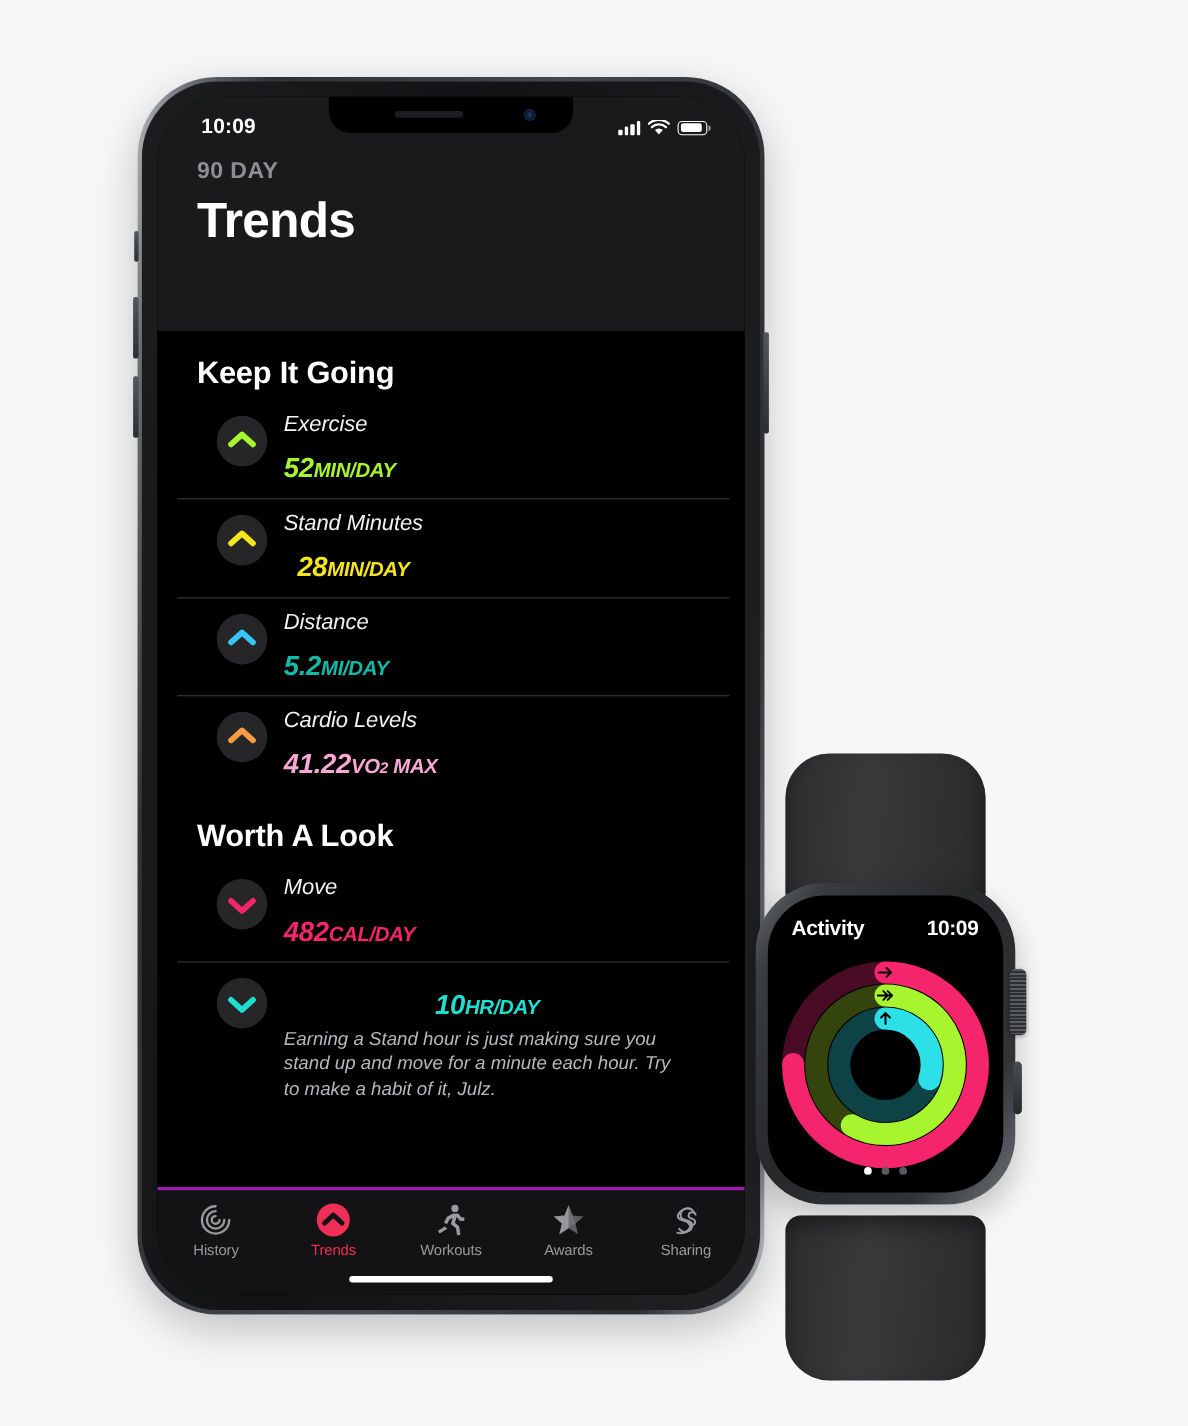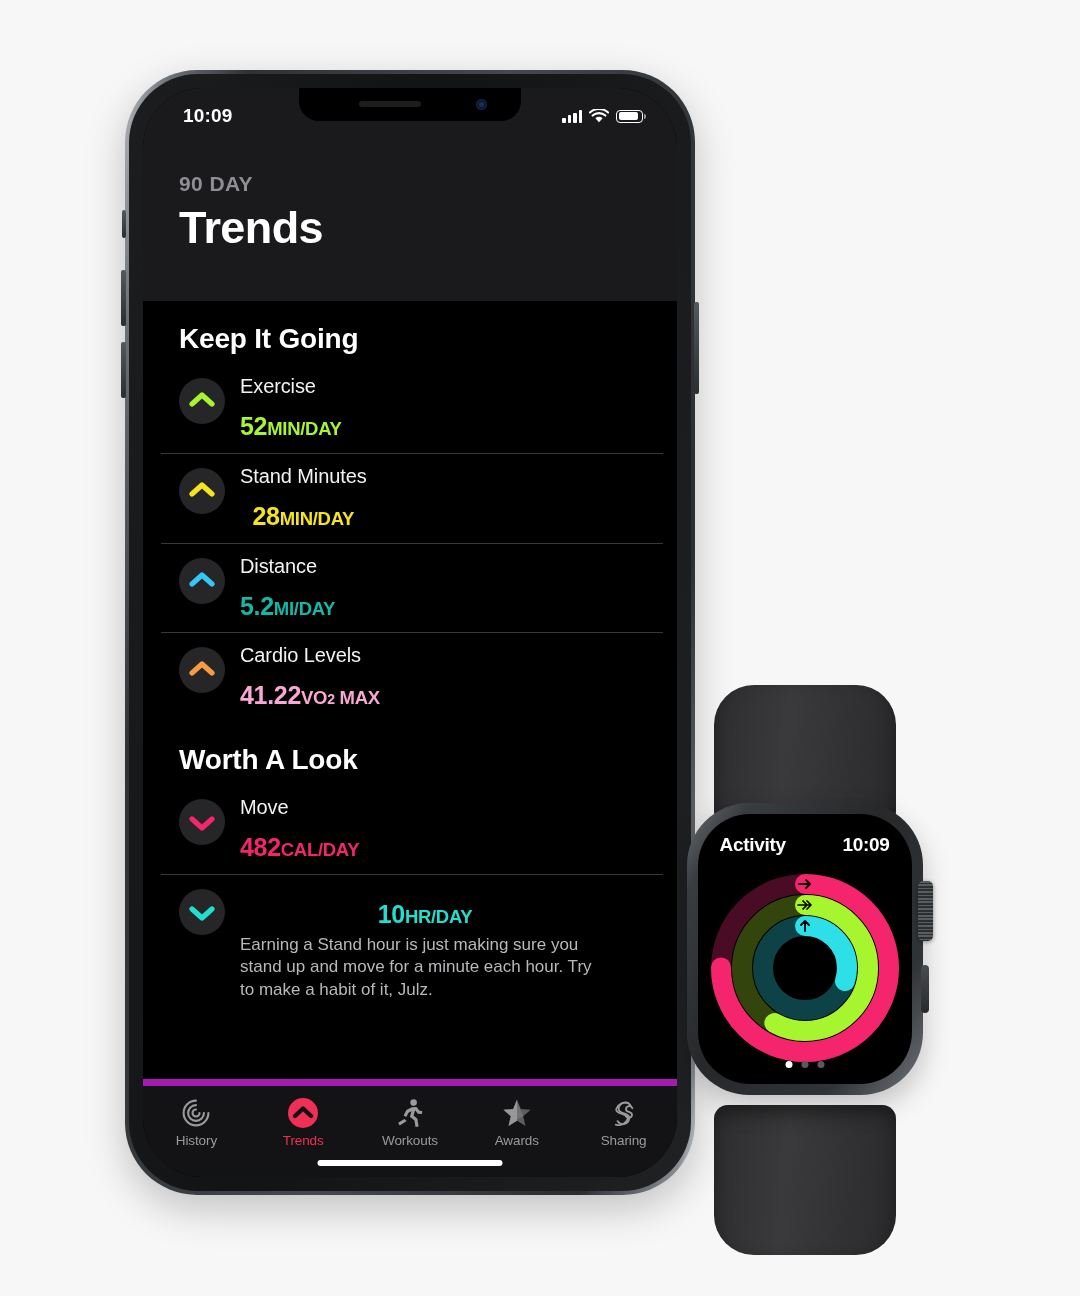--- a/index.html
+++ b/index.html
@@ -143,21 +143,21 @@
     display: block;
   }
 
   
   .app-header {
     position: absolute;
     top: 0; left: 0; right: 0;
     height: 213px;
     background: #1a1a1c;
     box-sizing: border-box;
-    padding: 84px 0 0 36px;
+    padding: 56px 0 0 36px;
     z-index: 4;
   }
   .header-eyebrow {
     color: #8e8e93;
     font-size: 21px;
     font-weight: bold;
     letter-spacing: 0.4px;
   }
   .header-title {
     color: #fff;
@@ -176,22 +176,23 @@
   }
   .section-title {
     color: #fff;
     font-size: 28px;
     font-weight: bold;
     padding: 22px 0 8px 36px;
     letter-spacing: -0.2px;
   }
   .row {
     display: flex;
-    padding: 10px 30px 12px 36px;
+    padding: 10px 30px 12px 54px;
     position: relative;
+    font-style: italic;
   }
   .row + .row::before {
     content: "";
     position: absolute;
     left: 18px; right: 14px; top: 0;
     height: 1px;
     background: #3a3a3c;
   }
   .chev-circle {
     width: 46px; height: 46px;
@@ -228,21 +229,21 @@
     margin-top: 5px;
     max-width: 370px;
   }
 
   
   .tabbar {
     position: absolute;
     left: 0; right: 0; bottom: 0;
     height: 98px;
     background: #131315;
-    border-top: 7px solid #a21caf;
+    border-top: 3px solid #a21caf;
     display: flex;
     align-items: flex-start;
     padding-top: 10px;
     box-sizing: border-box;
     z-index: 5;
   }
   .tab {
     flex: 1;
     display: flex;
     flex-direction: column;

